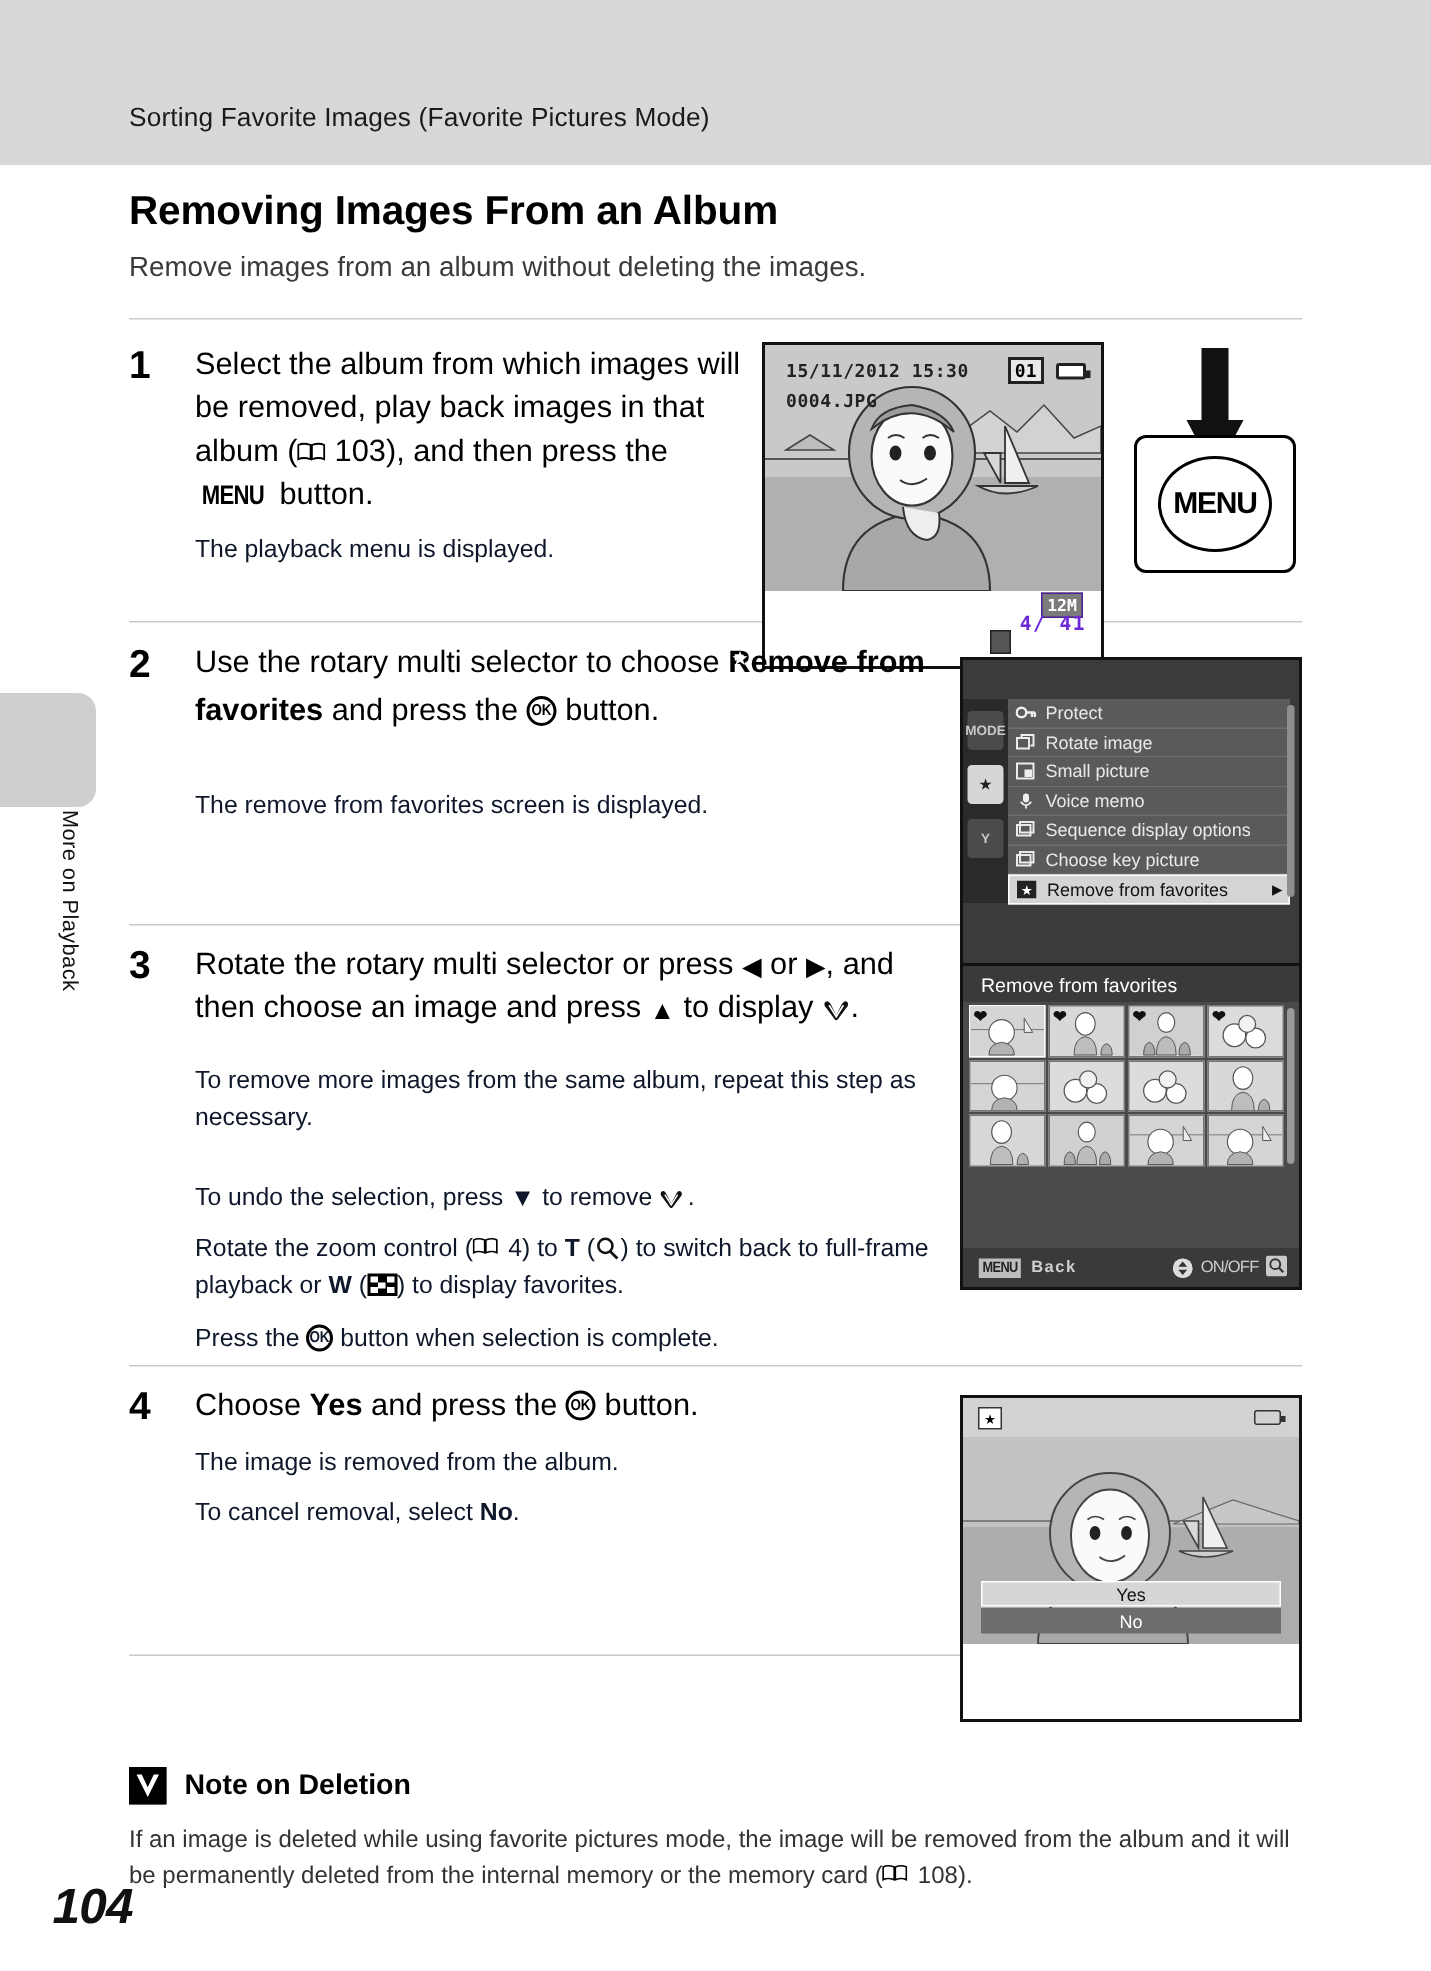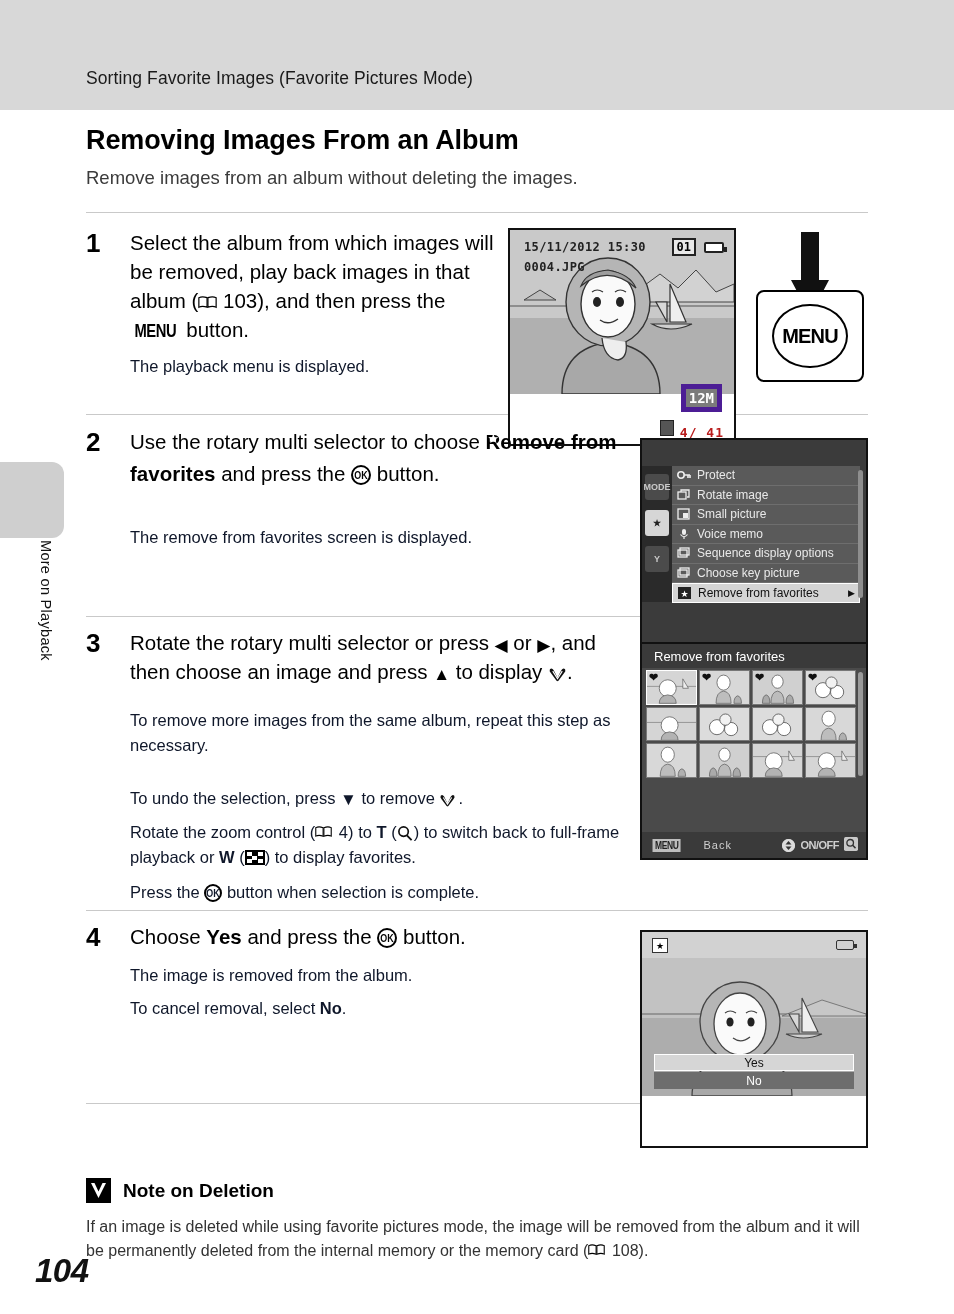--- a/index.html
+++ b/index.html
@@ -152,25 +152,25 @@
     position:absolute; right:38px; top:8px; border:2px solid #222; padding:0 3px;
     font-family:"DejaVu Sans Mono", monospace; font-size:12px; font-weight:bold; background:#e8e8e8;
   }
   .ph-batt {
     position:absolute; right:10px; top:12px; width:20px; height:11px;
     border:2px solid #222; border-radius:2px; background:#fff;
   }
   .ph-batt::after{ content:""; position:absolute; right:-5px; top:3px; width:3px; height:5px; background:#222;}
   .ph-size {
     position:absolute; right:12px; bottom:32px; background:#7b7b7b; color:#fff;
-    font-family:"DejaVu Sans Mono", monospace; font-size:14px; font-weight:bold;
-    padding:1px 3px; border:5px solid #4c1d95;
+    font-family:"DejaVu Sans Mono", monospace; font-size:11px; font-weight:bold;
+    padding:1px 3px; border:1px solid #4c1d95;
   }
   .ph-count {
-    position:absolute; right:10px; bottom:4px; color:#b91c1c;
+    position:absolute; right:10px; bottom:20px; color:#6d28d9;
     font-family:"DejaVu Sans Mono", monospace; font-size:13px; font-weight:bold; letter-spacing:1px;text-align:center;
   }
   .ph-fav {
     position:absolute; left:150px; bottom:8px; width:14px; height:16px;
     background:#555; border:1px solid #222;
   }
 
   
   .lcd-menu { left: 640px; top: 438px; background:#3b3b3b; }
   .mn-title {
@@ -216,23 +216,23 @@
   .th-cell { background:#d9d9d9; border:1px solid #777; position:relative; overflow:hidden; }
   .th-chk { position:absolute; left:2px; top:0px; font-size:11px; color:#111; font-weight:bold; }
   .th-bar {
     position:absolute; left:0; bottom:0; width:224px; height:26px; background:#3a3a3a;
     display:flex; align-items:center; color:#cfcfcf; font-size:11px;
   }
   .th-menu {
     background:#bdbdbd; color:#222; font-weight:bold; font-size:10px;
     padding:1px 3px; margin-left:8px; letter-spacing:-.5px; transform:scaleX(.85);
   }
-  .th-back { margin-left:20px; letter-spacing:1px; }
+  .th-back { margin-left:4px; letter-spacing:1px;font-weight:bold; }
   .th-right { margin-left:auto; margin-right:8px; display:flex; align-items:center; gap:5px; }
-  .th-onoff { font-size:11px; font-weight:bold; letter-spacing:-.5px; }
+  .th-onoff { font-size:11px; font-weight:normal; letter-spacing:-.5px; }
   .th-ud { width:13px; height:13px; border-radius:50%; background:#dcdcdc; position:relative; }
   .th-scroll { position:absolute; right:3px; top:28px; width:5px; height:104px; background:#9a9a9a; border-radius:3px;}
 
   
   .lcd-dialog { left: 640px; top: 930px; }
   .dg-sky { position:absolute; left:0; top:0; width:224px; height:86px; background:#c2c2c2; }
   .dg-sea { position:absolute; left:0; top:86px; width:224px; height:78px; background:#adadad; }
   .dg-topbar { position:absolute; left:0; top:0; width:224px; height:26px; background:#d2d2d2; }
   .dg-fav {
     position:absolute; left:10px; top:6px; width:16px; height:15px;

